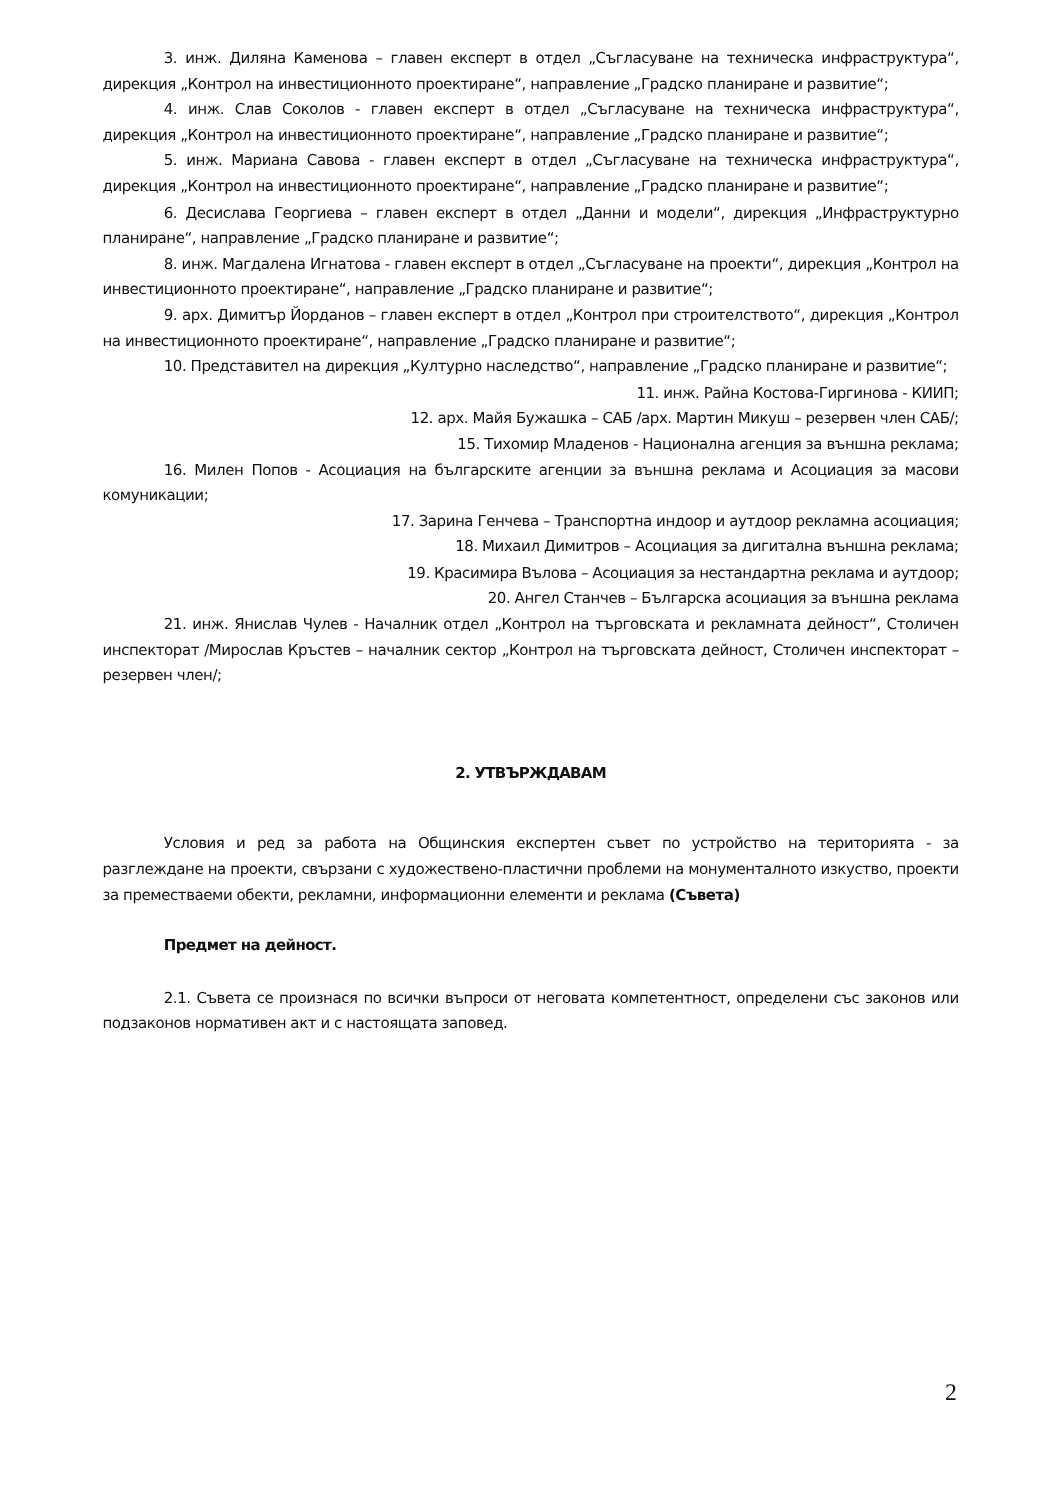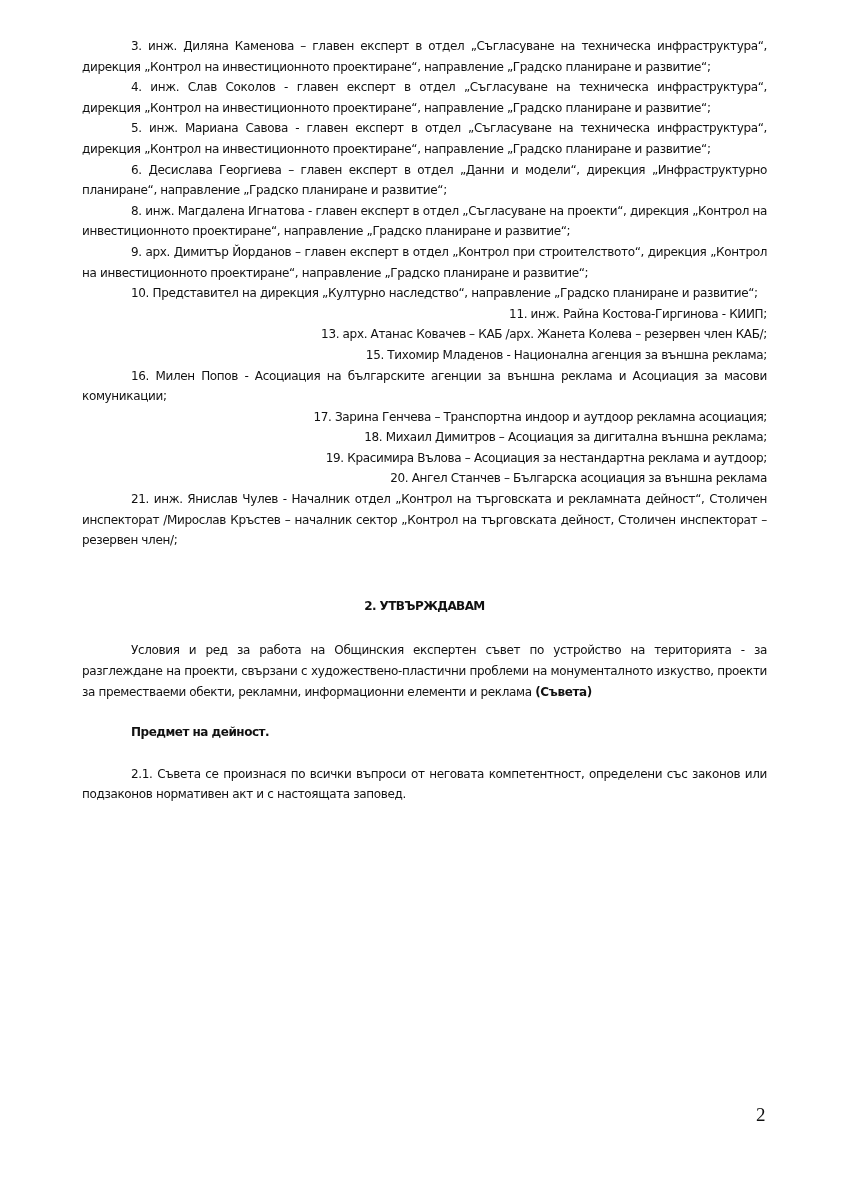--- a/index.html
+++ b/index.html
@@ -5,21 +5,21 @@
   html, body { margin: 0; padding: 0; background: #ffffff; }
   body { width: 849px; height: 1200px; position: relative; overflow: hidden; }
   .page {
     position: absolute; left: 82px; top: 36px; width: 685px;
     font-family: "DejaVu Sans", sans-serif;
     font-size: 12px; line-height: 20.6px; color: #111;
     letter-spacing: -0.35px;
   }
   .p { text-align: justify; text-indent: 49px; margin: 0; }
   .p.one { text-align: right; }
-  .heading { text-align: center; font-weight: bold; margin: 4px; letter-spacing: -0.6px; }
+  .heading { text-align: center; font-weight: bold; margin: 16px; letter-spacing: -0.6px; }
   .subhead { font-weight: bold; margin: 0; text-indent: 49px; letter-spacing: -0.5px; }
   .gap-a { height: 41px; }
   .gap-b { height: 20px; }
   .gap-c { height: 20px; }
   .gap-d { height: 21px; }
   .b { font-weight: bold; }
   .pagenum {
     position: absolute; left: 756px; top: 1104px;
     font-family: "Liberation Serif", serif; font-size: 19px; color: #111;
   }
@@ -29,21 +29,21 @@
 
 <div class="page">
   <p class="p">3. инж. Диляна Каменова – главен експерт в отдел „Съгласуване на техническа инфраструктура“, дирекция „Контрол на инвестиционното проектиране“, направление „Градско планиране и развитие“;</p>
   <p class="p">4. инж. Слав Соколов - главен експерт в отдел „Съгласуване на техническа инфраструктура“, дирекция „Контрол на инвестиционното проектиране“, направление „Градско планиране и развитие“;</p>
   <p class="p">5. инж. Мариана Савова - главен експерт в отдел „Съгласуване на техническа инфраструктура“, дирекция „Контрол на инвестиционното проектиране“, направление „Градско планиране и развитие“;</p>
   <p class="p">6. Десислава Георгиева – главен експерт в отдел „Данни и модели“, дирекция „Инфраструктурно планиране“, направление „Градско планиране и развитие“;</p>
   <p class="p">8. инж. Магдалена Игнатова - главен експерт в отдел „Съгласуване на проекти“, дирекция „Контрол на инвестиционното проектиране“, направление „Градско планиране и развитие“;</p>
   <p class="p">9. арх. Димитър Йорданов – главен експерт в отдел „Контрол при строителството“, дирекция „Контрол на инвестиционното проектиране“, направление „Градско планиране и развитие“;</p>
   <p class="p">10. Представител на дирекция „Културно наследство“, направление „Градско планиране и развитие“;</p>
   <p class="p one">11. инж. Райна Костова-Гиргинова - КИИП;</p>
-  <p class="p one">13. арх. Атанас Ковачев – КАБ /арх. Жанета Колева – резервен член КАБ/;</p>
+  <p class="p one">12. арх. Майя Бужашка – САБ /арх. Мартин Микуш – резервен член САБ/;</p>
   <p class="p one">15. Тихомир Младенов - Национална агенция за външна реклама;</p>
   <p class="p">16. Милен Попов - Асоциация на българските агенции за външна реклама и Асоциация за масови комуникации;</p>
   <p class="p one">17. Зарина Генчева – Транспортна индоор и аутдоор рекламна асоциация;</p>
   <p class="p one">18. Михаил Димитров – Асоциация за дигитална външна реклама;</p>
   <p class="p one">19. Красимира Вълова – Асоциация за нестандартна реклама и аутдоор;</p>
   <p class="p one">20. Ангел Станчев – Българска асоциация за външна реклама</p>
   <p class="p">21. инж. Янислав Чулев - Началник отдел „Контрол на търговската и рекламната дейност“, Столичен инспекторат /Мирослав Кръстев – началник сектор „Контрол на търговската дейност, Столичен инспекторат – резервен член/;</p>
 
   <div class="gap-a"></div>
   <p class="heading">2. УТВЪРЖДАВАМ</p>

